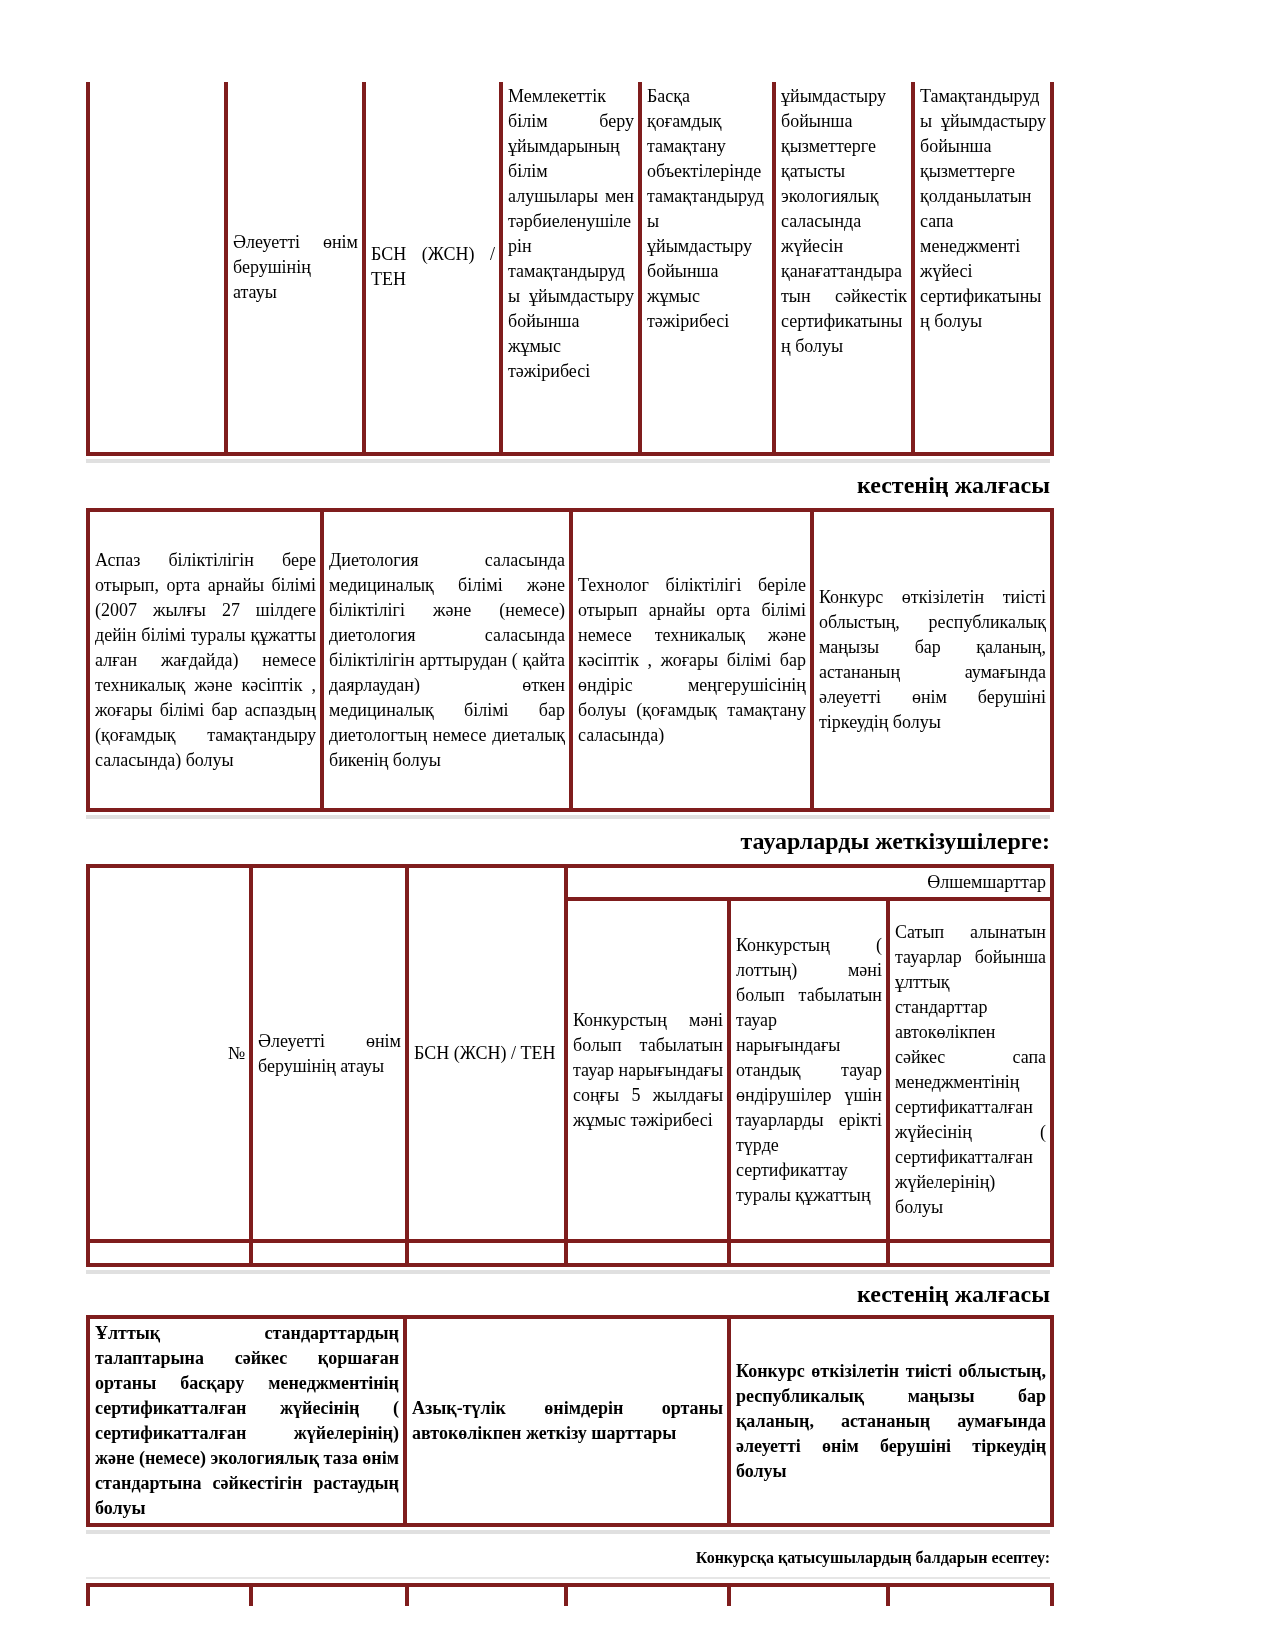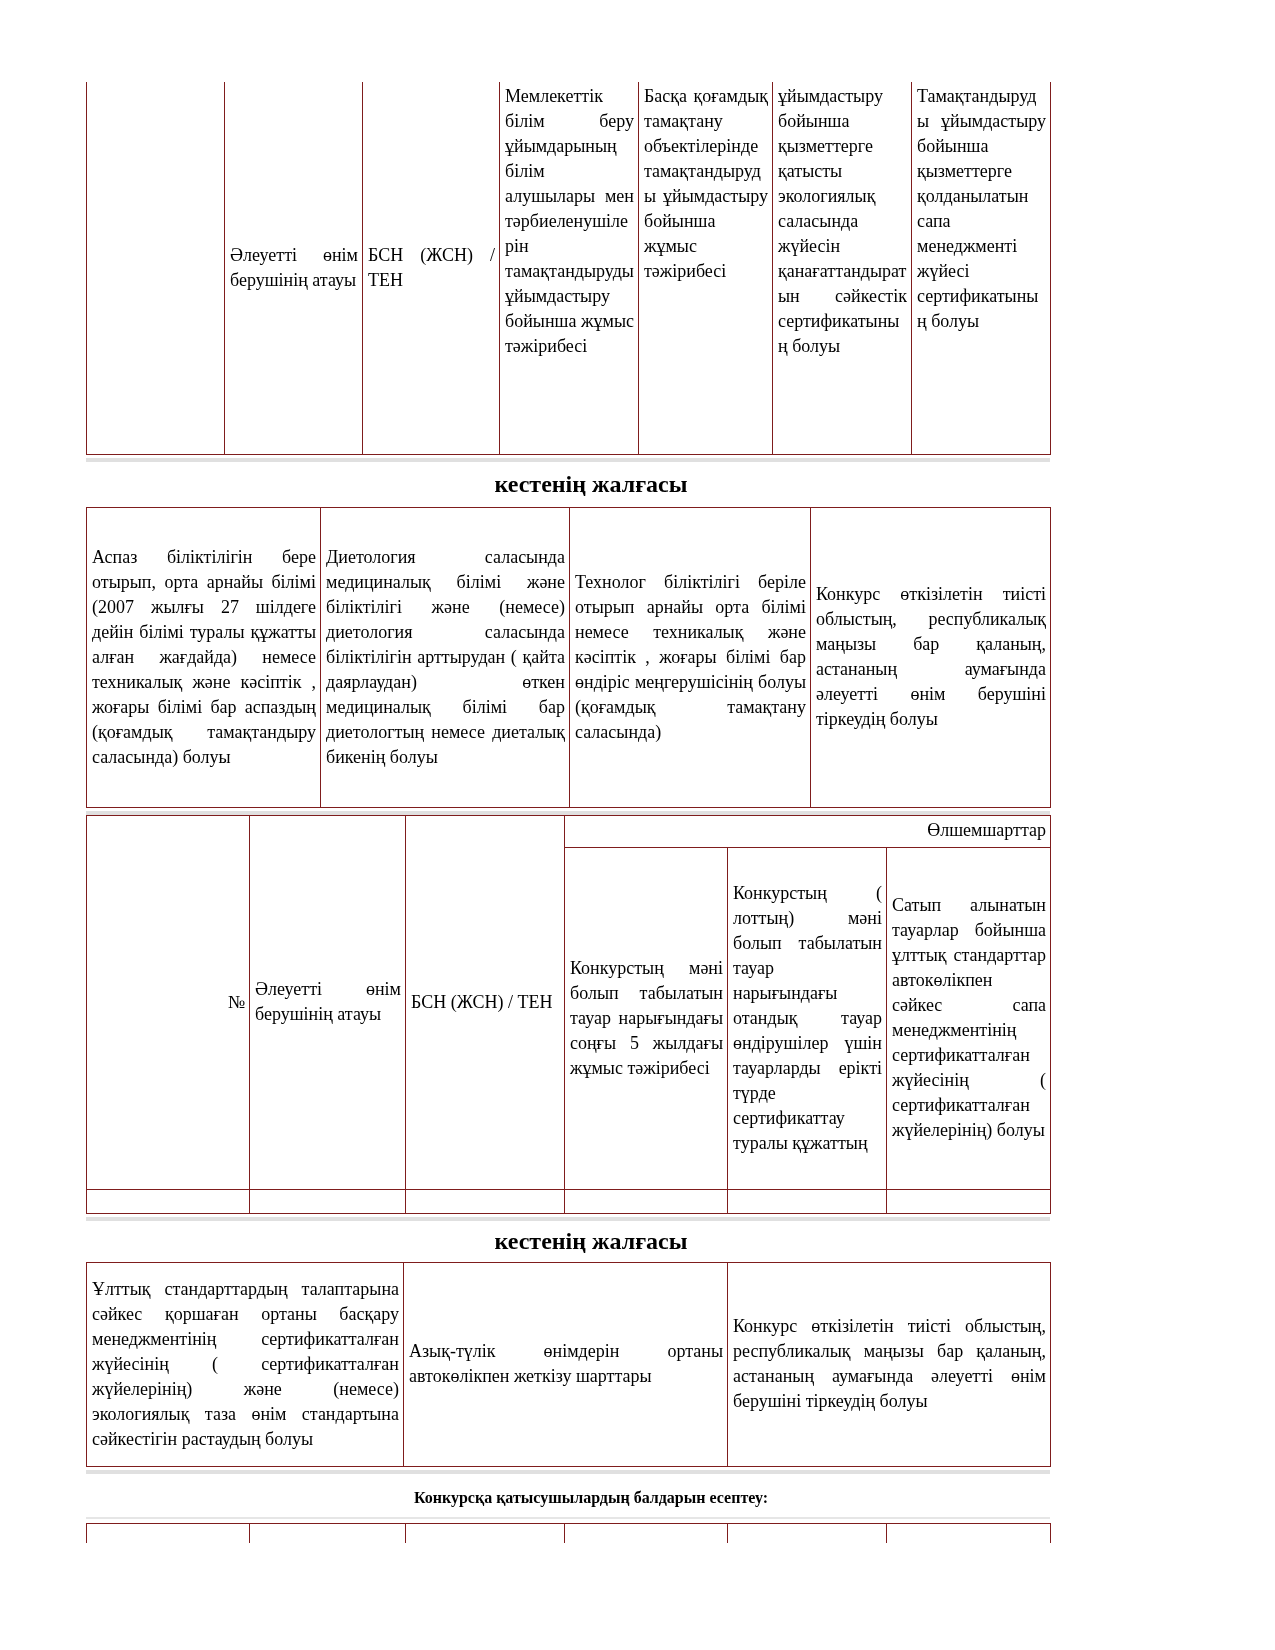--- a/index.html
+++ b/index.html
@@ -17,49 +17,49 @@
     left: 86px;
     top: 82px;
     width: 964px;
   }
   table {
     border-collapse: collapse;
     table-layout: fixed;
     width: 964px;
   }
   td {
-    border: 1px solid #7f1d1d;
+    border: 4px solid #7f1d1d;
     padding: 2px 4px 2px 5px;
     font-size: 18px;
     line-height: 25px;
     text-align: justify;
     vertical-align: top;
     word-wrap: break-word;
     overflow: hidden;
   }
   td.vmid { vertical-align: middle; }
   td.left { text-align: right; }
   
   table.t1, table.t1 td { border-top: 0; }
   table.t1 tr { height: 372px; }
   table.t2 tr { height: 300px; }
   table.t3 tr.ra { height: 32px; }
   table.t3 tr.rb { height: 342px; }
   table.t3 tr.rc { height: 24px; }
-  table.t4 tr { height: 204px; }
+  table.t4 tr { height: 204px; font-weight: bold; }
   
   table.t5 { border-bottom: 0; }
   table.t5 td { border-bottom: 0; height: 15px; }
   .band { height: 4px; background: #e0e0e0; margin-top: 3px; }
   .band-thin { height: 2px; background: #e6e6e6; margin-bottom: 4px; }
   .doc-heading {
     font-size: 24px;
     line-height: 29px;
     margin: 8px 0 8px 46px;
-    text-align: center;
+    text-align: right;
     white-space: nowrap;
   }
   .doc-heading.small-gap { margin: 6px 0 6px 46px; }
   .doc-heading.big {
     font-size: 16px;
     line-height: 31px;
     margin: 8px 0 4px 46px;
   }
 </style>
 </head>
@@ -105,20 +105,21 @@
           <tr>
         <td class="vmid">Аспаз біліктілігін бере отырып, орта арнайы білімі (2007 жылғы 27 шілдеге дейін білімі туралы құжатты алған жағдайда) немесе техникалық және кәсіптік , жоғары білімі бар аспаздың (қоғамдық тамақтандыру саласында) болуы</td>
         <td class="vmid">Диетология саласында медициналық білімі және біліктілігі және (немесе) диетология саласында біліктілігін арттырудан ( қайта даярлаудан) өткен медициналық білімі бар диетологтың немесе диеталық бикенің болуы</td>
         <td class="vmid">Технолог біліктілігі беріле отырып арнайы орта білімі немесе техникалық және кәсіптік , жоғары білімі бар өндіріс меңгерушісінің болуы (қоғамдық тамақтану саласында)</td>
         <td class="vmid">Конкурс өткізілетін тиісті облыстың, республикалық маңызы бар қаланың, астананың аумағында әлеуетті өнім берушіні тіркеудің болуы</td>
       </tr>
     </tbody>
       </table>
     <div class="band"></div>
 
+    <h2 class="doc-heading">тауарларды жеткізушілерге:</h2>
 
     <table class="t3">
       <colgroup>
         <col style="width:163px">
           <col style="width:156px">
           <col style="width:159px">
         <col style="width:163px">
           <col style="width:159px">
           <col style="width:164px">
       </colgroup>

